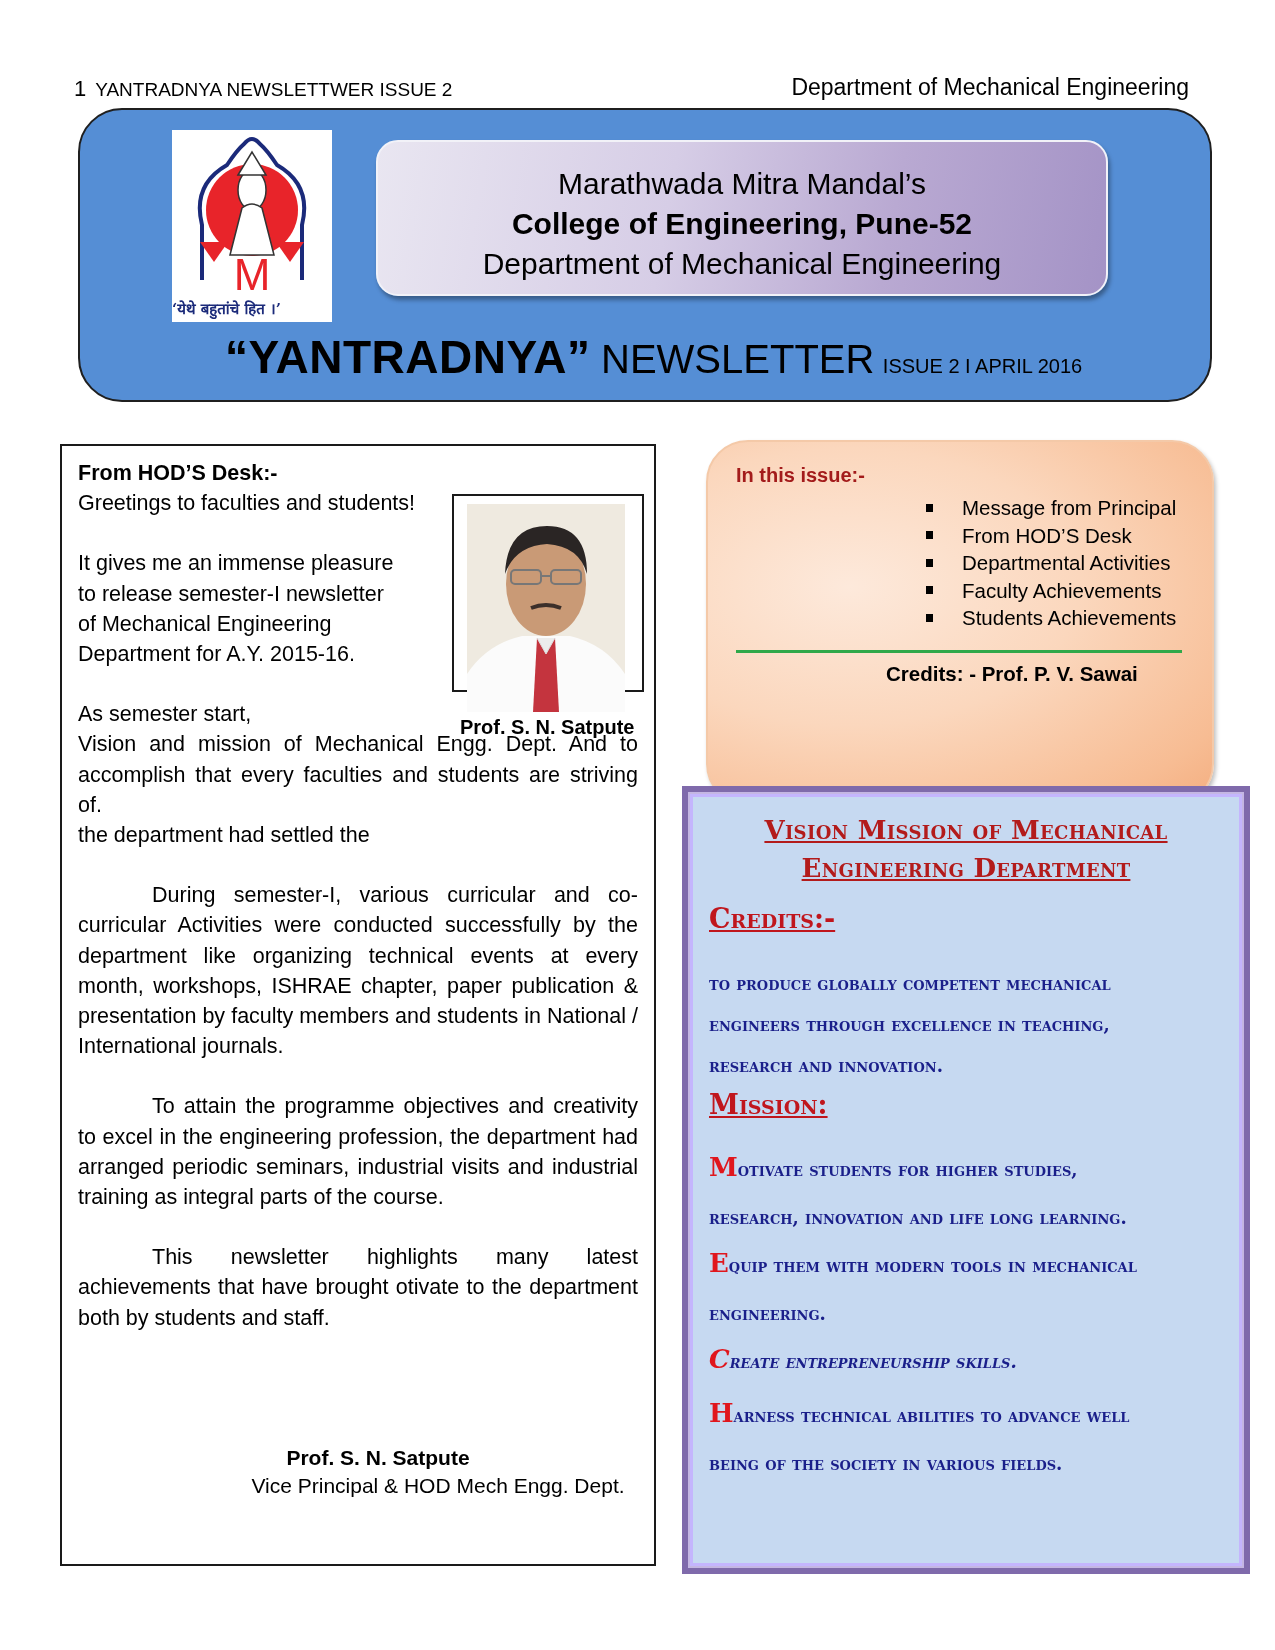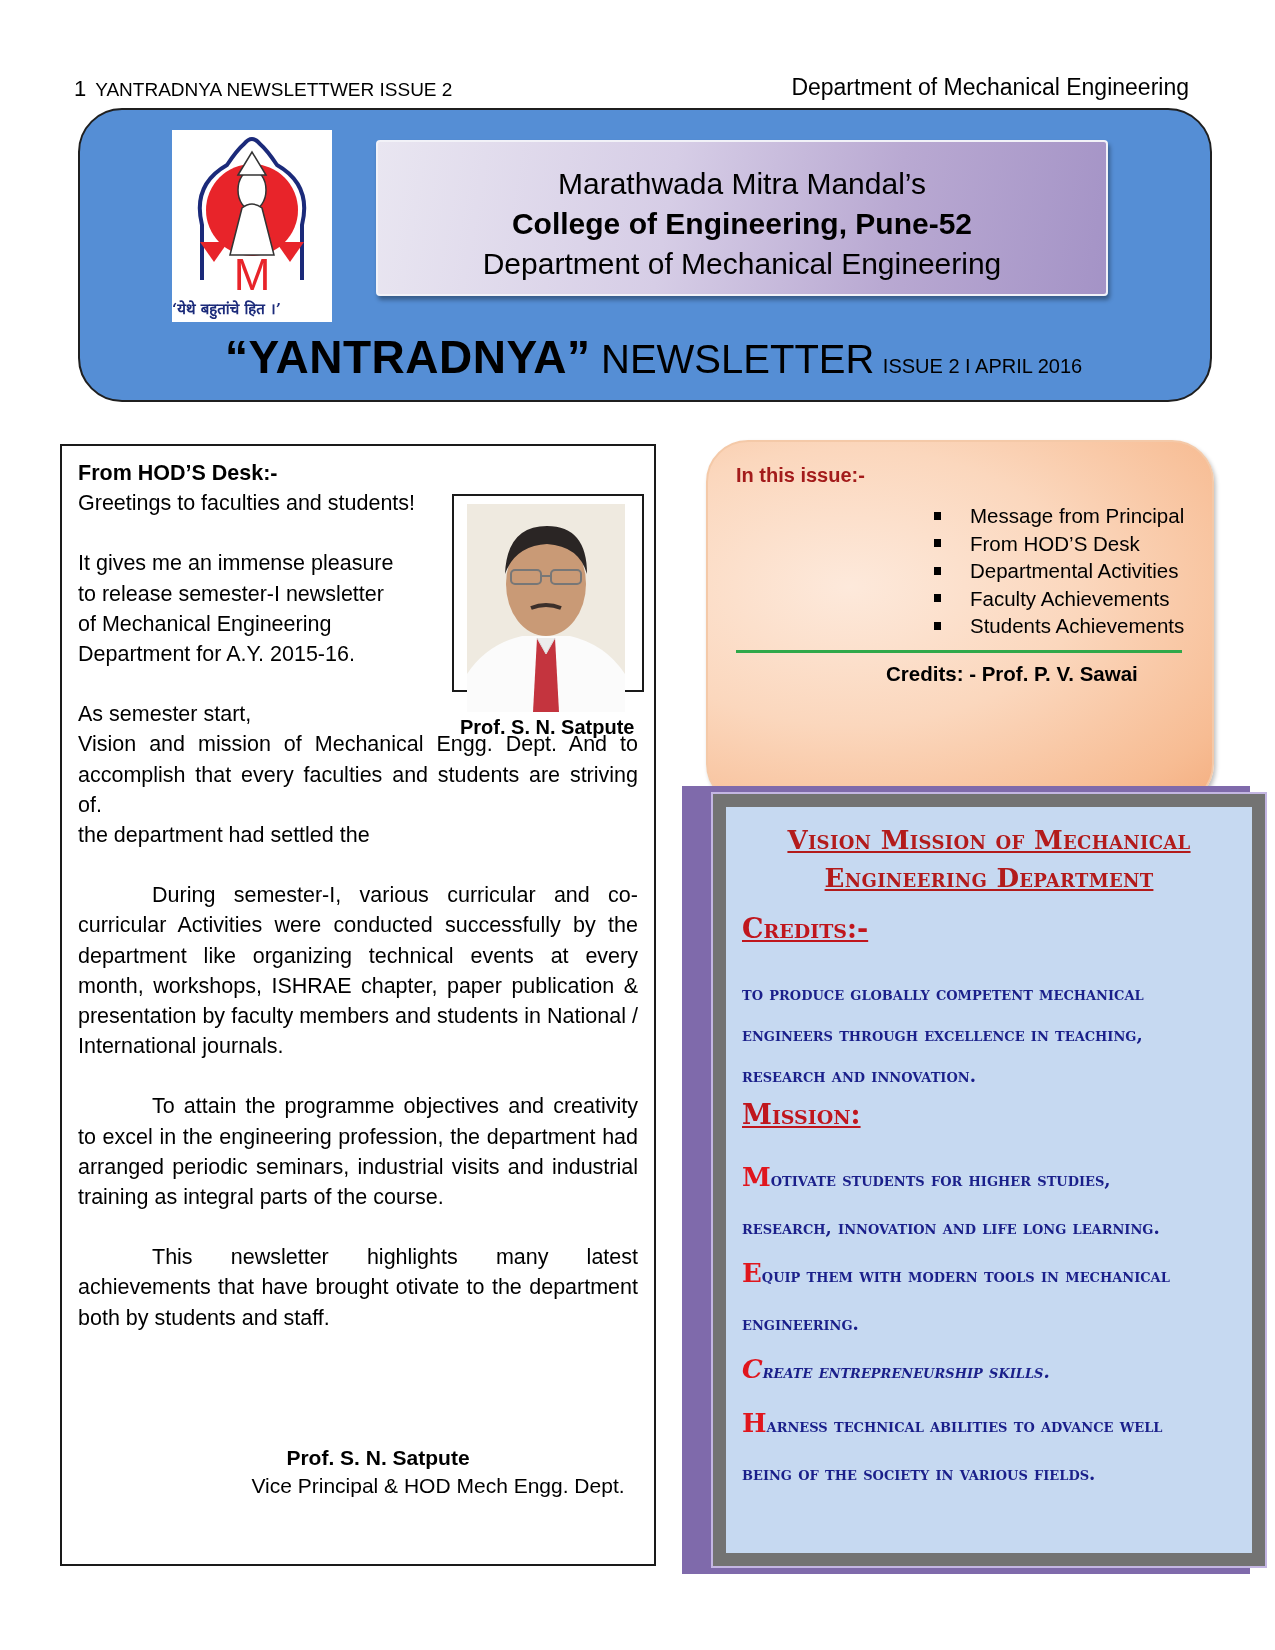--- a/index.html
+++ b/index.html
@@ -12,21 +12,21 @@
   .rh-right { position: absolute; right: 0; top: 0; font-size: 23px; }
 
   .banner { position: absolute; left: 78px; top: 108px; width: 1130px; height: 290px;
             background: #558ed5; border: 2px solid #1f1f1f; border-radius: 44px; }
   .logo { position: absolute; left: 92px; top: 20px; width: 160px; height: 192px; background: #fff; }
   .logo svg { display: block; }
   .logo-motto { position: absolute; left: 0; right: 0; bottom: 4px; text-align: left;
                 font-size: 15px; color: #1b2a7a; font-family: "DejaVu Serif", serif; font-weight: bold; }
 
   .institute-box { position: absolute; left: 296px; top: 30px; width: 728px; height: 152px;
-                   border-radius: 4px; border: 2px solid #f2f2f8;
+                   border-radius: 22px; border: 2px solid #f2f2f8;
                    background: linear-gradient(100deg, #e9e6f1 0%, #d6cde6 40%, #b9a9d2 70%, #a493c6 100%);
                    box-shadow: 2px 4px 4px rgba(0,0,0,0.35);
                    text-align: center; }
   .inst-l1 { margin-top: 22px; font-size: 30px; line-height: 40px; }
   .inst-l2 { font-size: 30px; font-weight: bold; line-height: 40px; }
   .inst-l3 { font-size: 30px; line-height: 40px; }
 
   .masthead { position: absolute; left: 145px; top: 220px; white-space: nowrap; }
   .mast-name { font-size: 46px; font-weight: bold; letter-spacing: 0.5px; }
   .mast-news { font-size: 40px; margin-left: 6px; margin-top: 7px; }
@@ -47,28 +47,28 @@
   .photo-caption { position: absolute; left: 398px; top: 270px; font-size: 20px; font-weight: bold; white-space: nowrap; }
 
   .hod-sign { position: absolute; left: 0; right: 0; top: 1000px; text-align: center; }
   .sign-name { font-size: 21px; font-weight: bold; padding-left: 40px; }
   .sign-role { font-size: 21px; padding-left: 160px; margin-top: 4px; }
 
   .issue-box { position: absolute; left: 706px; top: 440px; width: 508px; height: 366px; border-radius: 42px;
                background: radial-gradient(ellipse at 28% 40%, #fde9db 0%, #fbd7bd 45%, #f7bc93 85%, #f4ae80 100%);
                border: 2px solid #f4c9a8; box-shadow: 2px 3px 4px rgba(0,0,0,0.25); box-sizing: border-box; }
   .issue-title { position: absolute; left: 28px; top: 22px; color: #a31b1b; font-weight: bold; font-size: 20px; }
-  .issue-list { position: absolute; left: 218px; top: 52px; margin: 8px; padding: 0; list-style: none; }
+  .issue-list { position: absolute; left: 218px; top: 52px; margin: 0; padding: 0; list-style: none; }
   .issue-list li { font-size: 20.5px; line-height: 27.5px; white-space: nowrap; }
   .issue-list .bullet { display: inline-block; width: 7px; height: 8px; background: #000; margin-right: 29px; vertical-align: middle; position: relative; top: -2px; }
   .issue-rule { position: absolute; left: 28px; right: 30px; top: 208px; height: 3px; background: #30a84a; }
   .issue-credits { position: absolute; left: 178px; top: 220px; font-weight: bold; font-size: 20.5px; }
 
   .vm-outer { position: absolute; left: 682px; top: 786px; width: 568px; height: 788px; background: #7f6aab; box-sizing: border-box; padding: 6px; }
-  .vm-mid { width: 100%; height: 100%; border: 2px solid #c4b6e3; box-sizing: border-box; padding: 13px; background: #737373; margin-left: 23px; }
+  .vm-mid { width: 100%; height: 100%; border: 2px solid #c4b6e3; box-sizing: border-box; padding: 3px; background: #c4b5fd; }
   .vm-inner { width: 100%; height: 100%; background: #c6d9f1; box-sizing: border-box; position: relative;
               font-family: "DejaVu Serif", serif; }
   .vm-heading { position: absolute; left: 0; right: 0; top: 14px; text-align: center; color: #b31b1b;
                 font-size: 26px; line-height: 38px; text-decoration: underline; font-variant: small-caps; font-weight: bold; letter-spacing: 0.3px; }
   .vm-label { position: absolute; left: 16px; color: #c0161d; font-size: 27px; text-decoration: underline; font-variant: small-caps; font-weight: bold; }
   .vm-text { position: absolute; left: 16px; right: 10px; color: #1a1f8a; font-size: 18px; font-variant: small-caps; font-weight: bold; line-height: 41px; text-transform: lowercase; }
   .mission-item { position: absolute; left: 16px; right: 6px; color: #1a1f8a; font-size: 18px; font-weight: bold; line-height: 48px; }
   .mission-item .cap { color: #e0161d; font-size: 26px; }
   .mission-item .rest { font-variant: small-caps; text-transform: lowercase; }
 </style>

